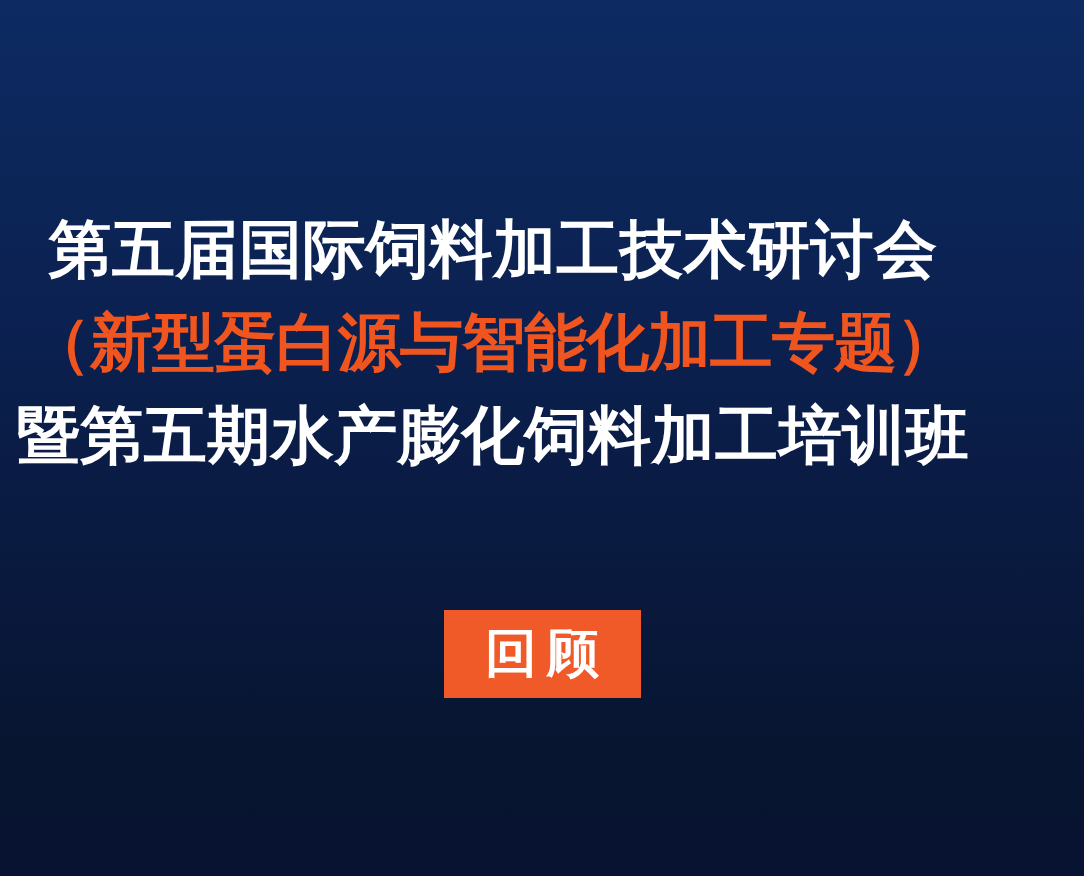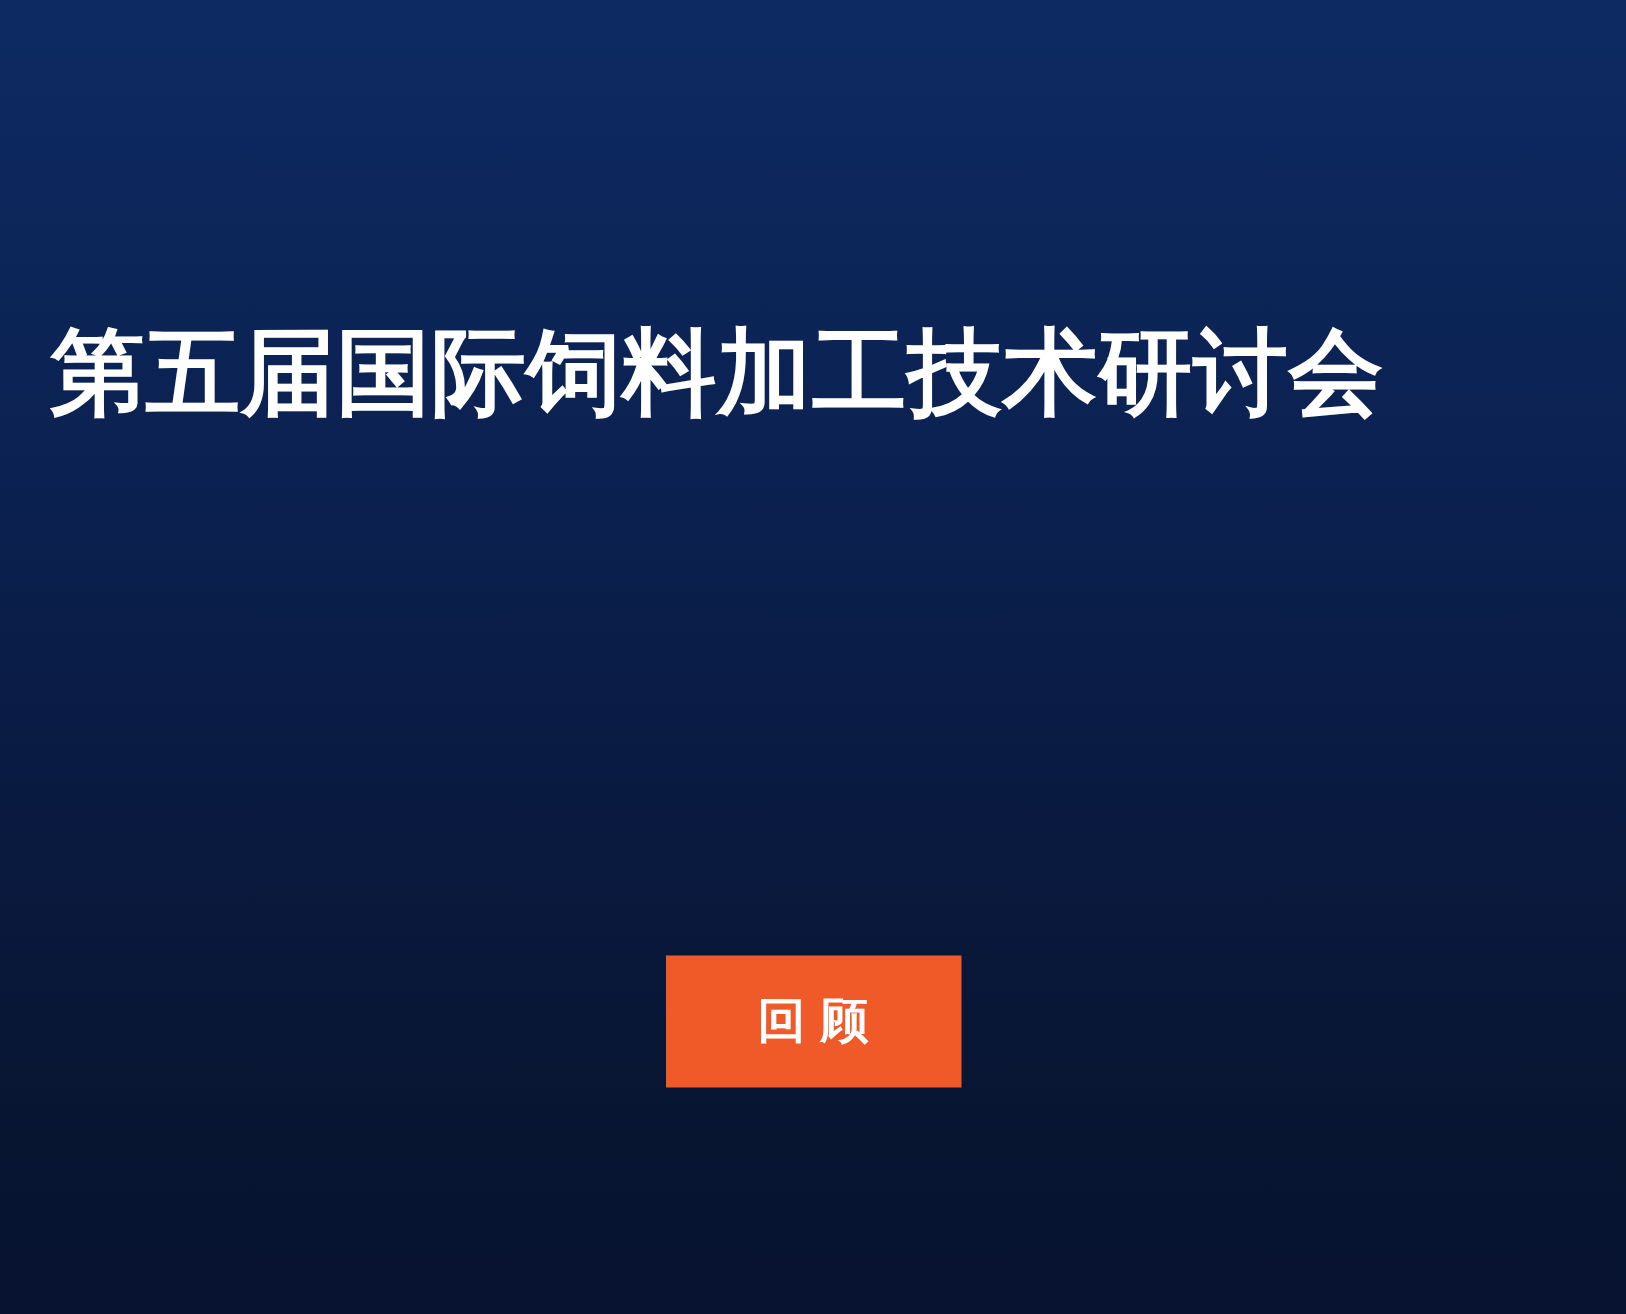--- a/index.html
+++ b/index.html
@@ -30,21 +30,21 @@
     display: flex;
     flex-direction: column;
     align-items: center;
     justify-content: flex-start;
     overflow: hidden;
   }
 
   #headline-block {
     position: absolute;
     top: 203px;
-    left: 0;
+    left: 15px;
     width: 956px;
     display: flex;
     flex-direction: column;
     align-items: center;
   }
 
   .headline {
     display: block;
     width: 100%;
     text-align: center;
@@ -76,41 +76,42 @@
     width: 1084px;
     display: flex;
     justify-content: center;
   }
 
   #review-badge {
     width: 197px;
     height: 88px;
     background: #f05a28;
     color: #ffffff;
-    font-size: 32px;
+    font-size: 52px;
     font-weight: 700;
     letter-spacing: 10px;
     text-indent: 10px;
     display: flex;
     align-items: center;
     justify-content: center;
     border: 0;
     border-radius: 0;
     box-sizing: border-box;
     cursor: pointer;
     font-family: "Liberation Sans", "DejaVu Sans", sans-serif;
-    margin-top: 27px;
   }
 </style>
 </head>
 <body>
 
 <div id="banner">
 
   <div id="headline-block">
     <div class="headline white">第五届国际饲料加工技术研讨会</div>
+    <div class="headline orange paren">（新型蛋白源与智能化加工专题）</div>
+    <div class="headline white">暨第五期水产膨化饲料加工培训班</div>
   </div>
 
   <div id="badge-wrap">
     <div id="review-badge">回顾</div>
   </div>
 
 </div>
 
 </body></html>

